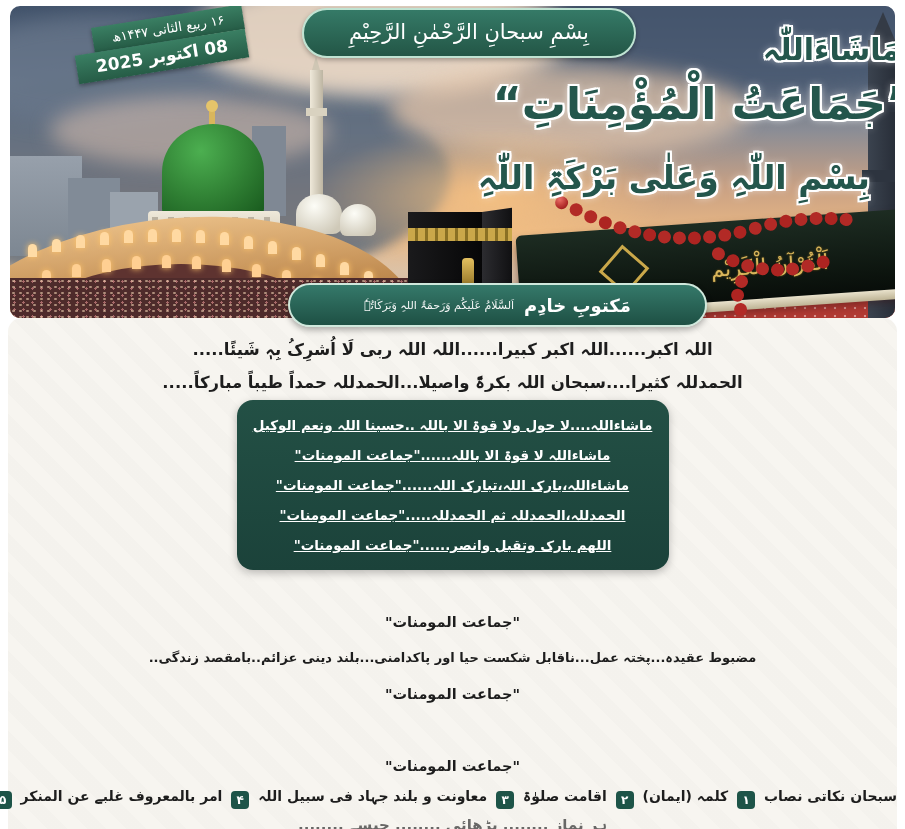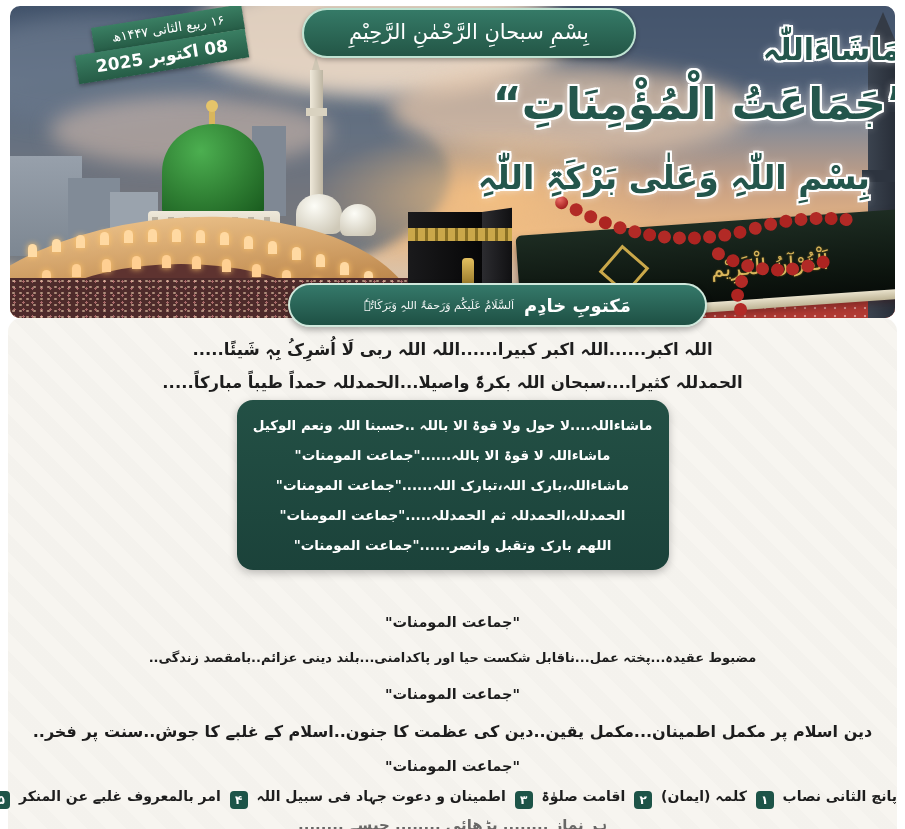--- a/index.html
+++ b/index.html
@@ -149,21 +149,21 @@
         background:#f7f5f0;border-radius:14px 14px 0 0;
         background-image:repeating-linear-gradient(45deg,rgba(0,0,0,.012) 0 14px,transparent 14px 28px);}
   .uline{position:absolute;left:0;right:0;text-align:center;color:#1d1d1d;font-weight:600;
          white-space:nowrap;}
   .l1{top:22px;font-size:16.5px;}
   .l2{top:55px;font-size:16.5px;}
   .greenbox{position:absolute;left:50%;transform:translateX(-50%);top:82px;width:432px;height:170px;
          background:linear-gradient(180deg,#235045,#1b423a);border-radius:16px;
          box-shadow:0 3px 8px rgba(0,0,0,.25);padding:10px 8px 6px;box-sizing:border-box;}
   .greenbox .gline{color:#ffffff;font-size:13.5px;line-height:30px;text-align:center;
-         white-space:nowrap;font-weight:600;}
+         white-space:nowrap;font-weight:600;text-decoration:underline;}
   .congrats{top:262px;font-size:17px;font-weight:700;}
   .jlabel{font-size:14.5px;font-weight:700;}
   .j1{top:296px;}
   .q1{top:332px;font-size:13px;}
   .j2{top:368px;}
   .q2{top:404px;font-size:16px;}
   .j3{top:440px;}
   .curr{position:absolute;left:0;right:0;top:470px;text-align:center;white-space:nowrap;
         color:#1d1d1d;font-size:14px;font-weight:600;}
   .nbadge{display:inline-block;width:18px;height:18px;line-height:18px;border-radius:4px;
@@ -243,31 +243,30 @@
       <div class="gline">ماشاءاللہ....لا حول ولا قوۃ الا باللہ ..حسبنا اللہ ونعم الوکیل</div>
       <div class="gline">ماشاءاللہ لا قوۃ الا باللہ......"جماعت المومنات"</div>
       <div class="gline">ماشاءاللہ،بارک اللہ،تبارک اللہ......"جماعت المومنات"</div>
       <div class="gline">الحمدللہ،الحمدللہ ثم الحمدللہ....."جماعت المومنات"</div>
       <div class="gline">اللھم بارک وتقبل وانصر......"جماعت المومنات"</div>
     </div>
 
     <div class="uline jlabel j1">"جماعت المومنات"</div>
     <div class="uline q1">مضبوط عقیدہ...پختہ عمل...ناقابل شکست حیا اور پاکدامنی...بلند دینی عزائم..بامقصد زندگی..</div>
     <div class="uline jlabel j2">"جماعت المومنات"</div>
-    <div class="uline q2">دین اسلام پر مکمل اطمینان...مکمل یقین..دین کی عظمت کا جنون..اسلام کے غلبے کا جوش..سنت پر فخر..</div>
     <div class="uline jlabel j3">"جماعت المومنات"</div>
 
     <div class="curr">
-      <span>پانچ الثانی نصاب</span>
+      <span>سبحان نکاتی نصاب</span>
       <span class="nbadge">۱</span>
       <span>کلمہ (ایمان)</span>
       <span class="nbadge">۲</span>
       <span>اقامت صلوٰۃ</span>
       <span class="nbadge">۳</span>
-      <span>اطمینان و دعوت جہاد فی سبیل اللہ</span>
+      <span>معاونت و بلند جہاد فی سبیل اللہ</span>
       <span class="nbadge">۴</span>
       <span>امر بالمعروف غلبے عن المنکر</span>
       <span class="nbadge">۵</span>
       
     </div>
 
     <div class="uline trunc">ہر نماز ........ پڑھائی ........ جیسے ........</div>
   </div>
 
 </div>

